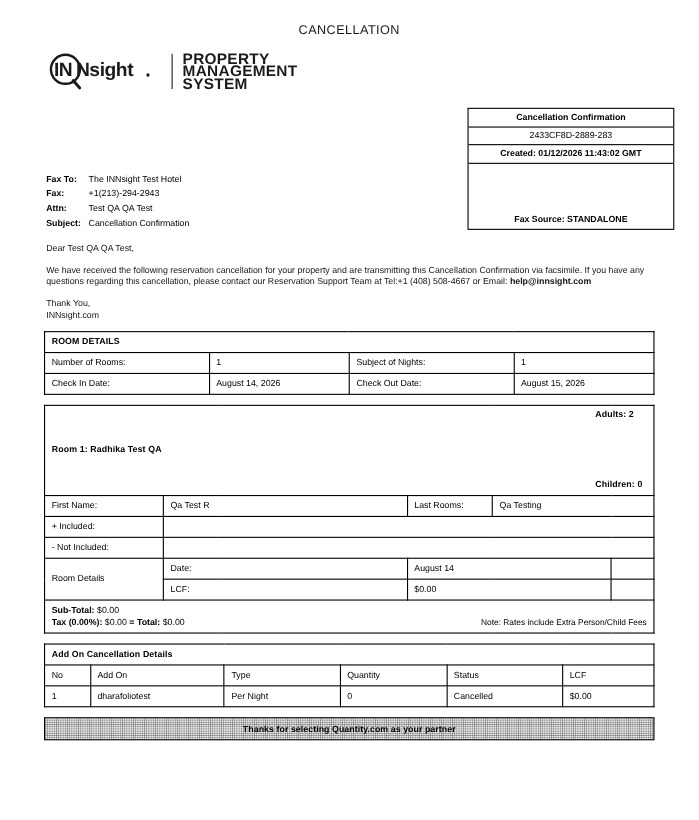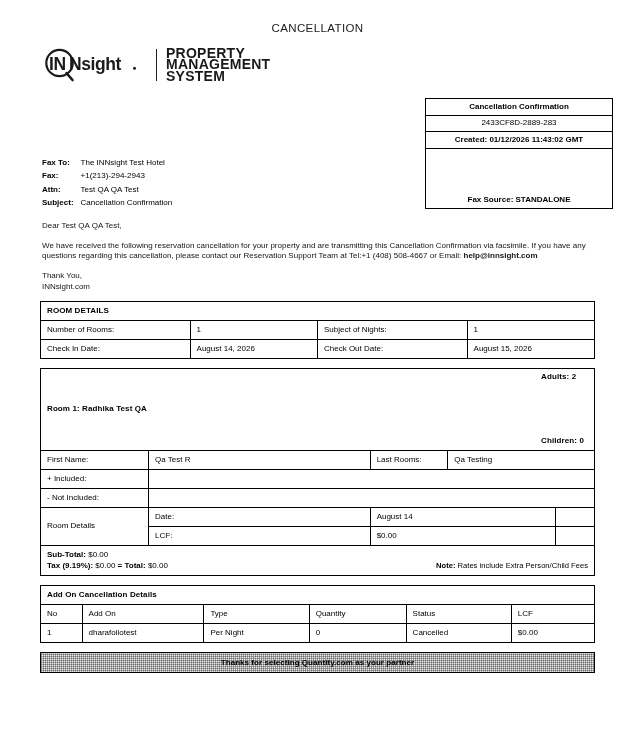--- a/index.html
+++ b/index.html
@@ -156,21 +156,21 @@
   }
   .sum-flex {
     display: flex;
     justify-content: space-between;
     align-items: flex-end;
     gap: 10px;
   }
   .sum-left { line-height: 11px; font-size: 8px; }
   .sum-left b { font-weight: bold; margin-top: 29px; }
   .sum-right { font-size: 7.6px; white-space: nowrap; padding-bottom: 0px; }
-  .sum-right b { font-weight: bold; }
+  .sum-right b { font-weight: normal; }
 
   
   .footer-banner {
     margin: 9px 0 0 0;
     border: 1px solid #000;
     text-align: center;
     font-weight: bold;
     font-size: 8px;
     padding: 4.5px 0 5.5px;
     letter-spacing: 0.05px;
@@ -329,21 +329,21 @@
         </tr>
         <tr>
           <td class="sum" colspan="6">
             <div class="sum-flex">
               <div class="sum-left">
                 <div>
                   <b>Sub-Total:</b>
                   <span>$0.00</span>
                 </div>
                 <div>
-                  <b>Tax (9.19%):</b>
+                  <b>Tax (0.00%):</b>
                   <span>$0.00</span>
                   <b>= Total:</b>
                   <span>$0.00</span>
                 </div>
               </div>
               <div class="sum-right">
                 <b>Note:</b>
                 <span>Rates include Extra Person/Child Fees</span>
               </div>
             </div>

